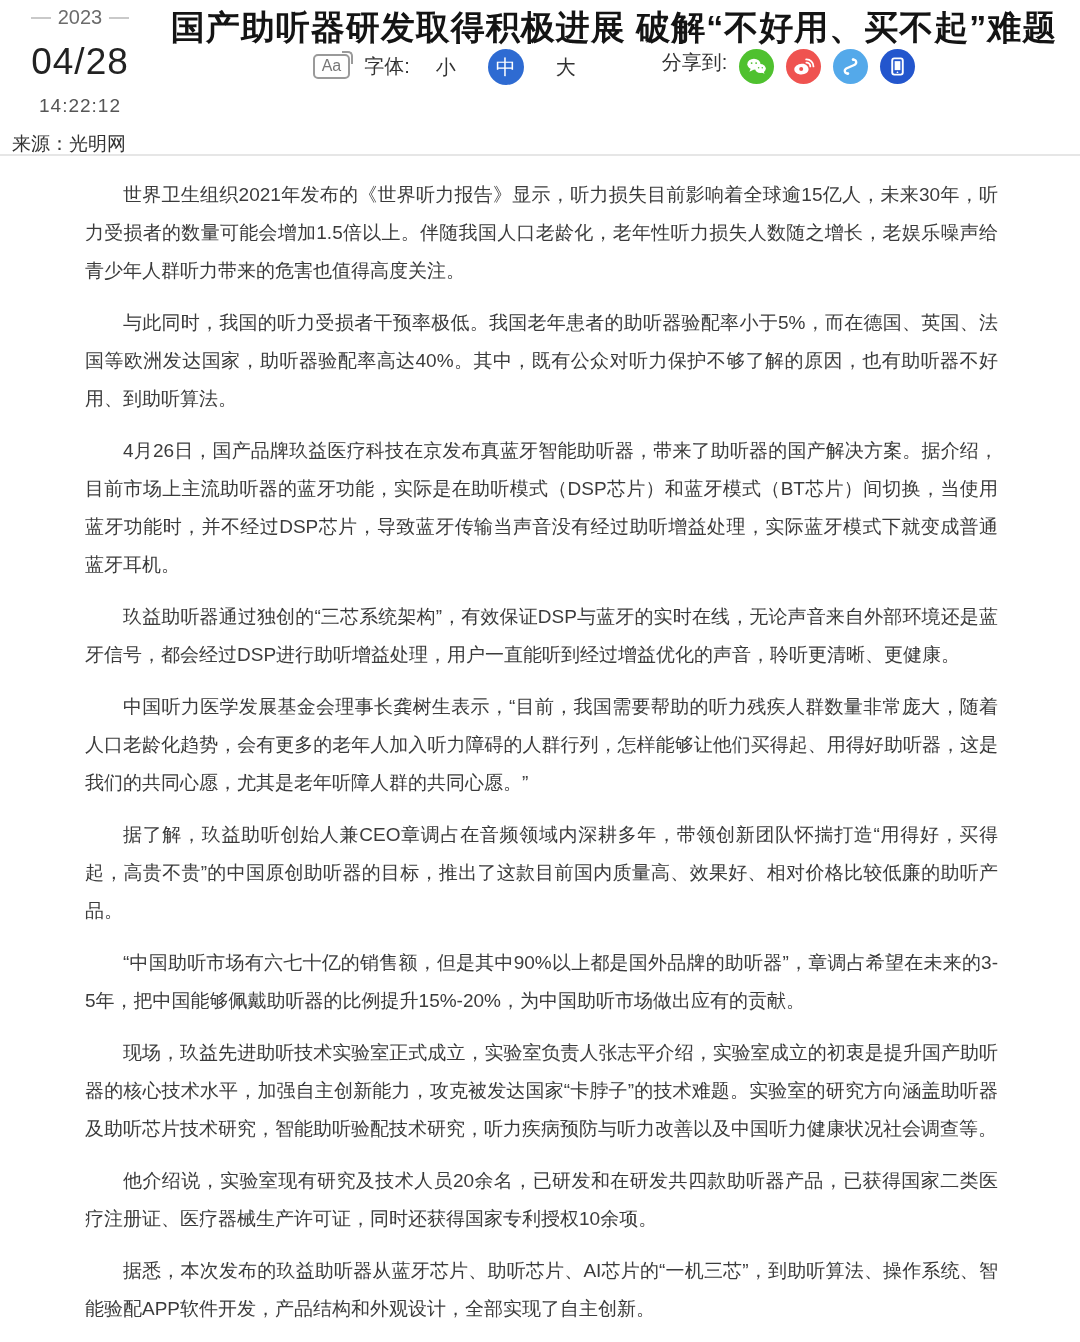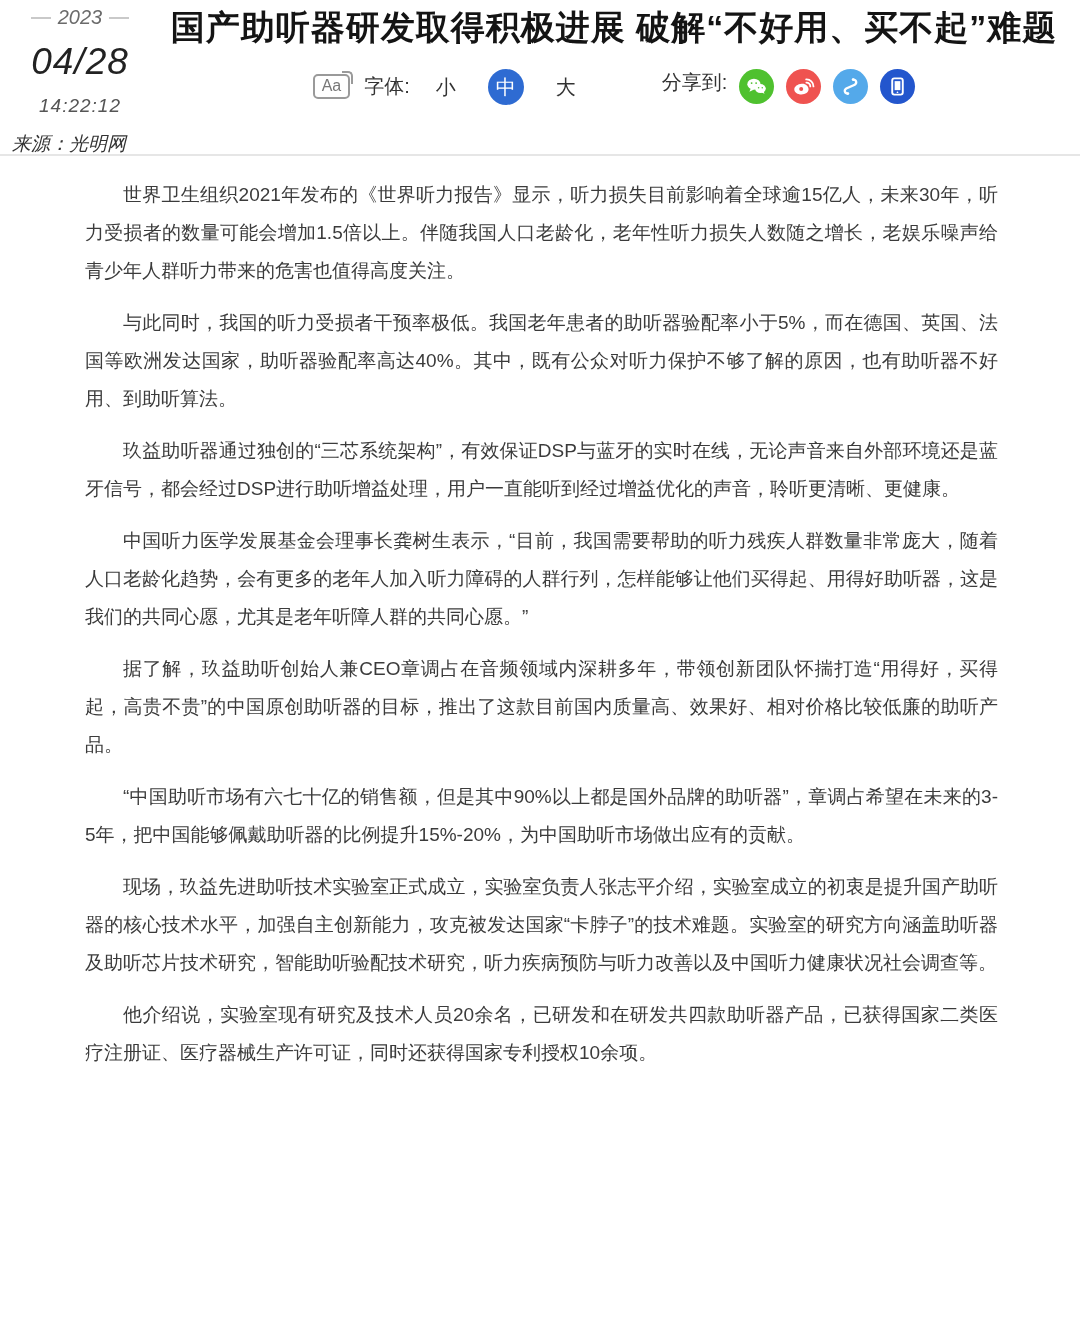--- a/index.html
+++ b/index.html
@@ -7,31 +7,31 @@
   body {
     width:1080px; min-height:1342px; margin:0 auto;
     font-family:"Liberation Sans","DejaVu Sans",sans-serif;
     color:#3b3b3b;
   }
   .page { width:1080px; position:relative; }
 
   
   header { position:relative; padding-top:6px; min-height:140px; }
 
-  .date-block { position:absolute; left:10px; top:6px; width:140px; text-align:center;font-style:italic; }
+  .date-block { position:absolute; left:10px; top:6px; width:140px; text-align:center; }
   .year-row { display:flex; align-items:center; justify-content:center; gap:7px; color:#6b6b6b; font-size:20px; }
   .year-row .dash { display:inline-block; width:20px; height:0; border-top:2px solid #c9c9c9; }
   .date-big { font-size:37px; color:#222; letter-spacing:1px; margin-top:12px; }
   .time-txt { font-size:19px; color:#555; margin-top:12px; letter-spacing:1px; }
   .source-txt { font-size:19px; color:#333; margin-top:14px; text-align:left; padding-left:2px; }
 
   .head-main { margin-left:160px; margin-right:12px; text-align:center; }
   h1.title { font-size:34px; font-weight:bold; color:#141414; line-height:1.25; letter-spacing:1px; }
 
-  .toolbar { margin-top:20px; display:flex; align-items:center; justify-content:center; gap:12px; }
+  .toolbar { display:flex; align-items:center; justify-content:center; gap:12px; }
   .aa-icon { position:relative; border:2px solid #9a9a9a; border-radius:5px; padding:1px 7px 2px;
              color:#777; font-size:16px; background:#fff; margin-right:2px; }
   .aa-icon::after { content:""; position:absolute; right:-5px; top:-5px; width:9px; height:11px;
                     border-top:2px solid #9a9a9a; border-right:2px solid #9a9a9a; border-radius:0 5px 0 0; }
   .font-label, .share-label { font-size:20px; color:#333; }
   .size-btn { width:36px; height:36px; line-height:36px; border-radius:50%; display:inline-block;
               text-align:center; font-size:20px; color:#333; cursor:pointer; margin:0 6px; }
   .size-btn.selected { color:#fff; }
   .share-group { display:flex; gap:12px; margin-left:60px; }
   .share-btn { width:35px; height:35px; border-radius:50%; display:inline-flex;
@@ -122,22 +122,24 @@
         </span>
       </div>
     </div>
   </header>
 
   <div class="divider"></div>
 
   <main class="article">
     <p>世界卫生组织2021年发布的《世界听力报告》显示，听力损失目前影响着全球逾15亿人，未来30年，听力受损者的数量可能会增加1.5倍以上。伴随我国人口老龄化，老年性听力损失人数随之增长，老娱乐噪声给青少年人群听力带来的危害也值得高度关注。</p>
     <p>与此同时，我国的听力受损者干预率极低。我国老年患者的助听器验配率小于5%，而在德国、英国、法国等欧洲发达国家，助听器验配率高达40%。其中，既有公众对听力保护不够了解的原因，也有助听器不好用、到助听算法。</p>
+    <p>4月26日，国产品牌玖益医疗科技在京发布真蓝牙智能助听器，带来了助听器的国产解决方案。据介绍，目前市场上主流助听器的蓝牙功能，实际是在助听模式（DSP芯片）和蓝牙模式（BT芯片）间切换，当使用蓝牙功能时，并不经过DSP芯片，导致蓝牙传输当声音没有经过助听增益处理，实际蓝牙模式下就变成普通蓝牙耳机。</p>
     <p>玖益助听器通过独创的“三芯系统架构”，有效保证DSP与蓝牙的实时在线，无论声音来自外部环境还是蓝牙信号，都会经过DSP进行助听增益处理，用户一直能听到经过增益优化的声音，聆听更清晰、更健康。</p>
     <p>中国听力医学发展基金会理事长龚树生表示，“目前，我国需要帮助的听力残疾人群数量非常庞大，随着人口老龄化趋势，会有更多的老年人加入听力障碍的人群行列，怎样能够让他们买得起、用得好助听器，这是我们的共同心愿，尤其是老年听障人群的共同心愿。”</p>
     <p>据了解，玖益助听创始人兼CEO章调占在音频领域内深耕多年，带领创新团队怀揣打造“用得好，买得起，高贵不贵”的中国原创助听器的目标，推出了这款目前国内质量高、效果好、相对价格比较低廉的助听产品。</p>
     <p>“中国助听市场有六七十亿的销售额，但是其中90%以上都是国外品牌的助听器”，章调占希望在未来的3-5年，把中国能够佩戴助听器的比例提升15%-20%，为中国助听市场做出应有的贡献。</p>
     <p>现场，玖益先进助听技术实验室正式成立，实验室负责人张志平介绍，实验室成立的初衷是提升国产助听器的核心技术水平，加强自主创新能力，攻克被发达国家“卡脖子”的技术难题。实验室的研究方向涵盖助听器及助听芯片技术研究，智能助听验配技术研究，听力疾病预防与听力改善以及中国听力健康状况社会调查等。</p>
     <p>他介绍说，实验室现有研究及技术人员20余名，已研发和在研发共四款助听器产品，已获得国家二类医疗注册证、医疗器械生产许可证，同时还获得国家专利授权10余项。</p>
+    <p>据悉，本次发布的玖益助听器从蓝牙芯片、助听芯片、AI芯片的“一机三芯”，到助听算法、操作系统、智能验配APP软件开发，产品结构和外观设计，全部实现了自主创新。</p>
 
   </main>
 
 </div>
 
 </body></html>

